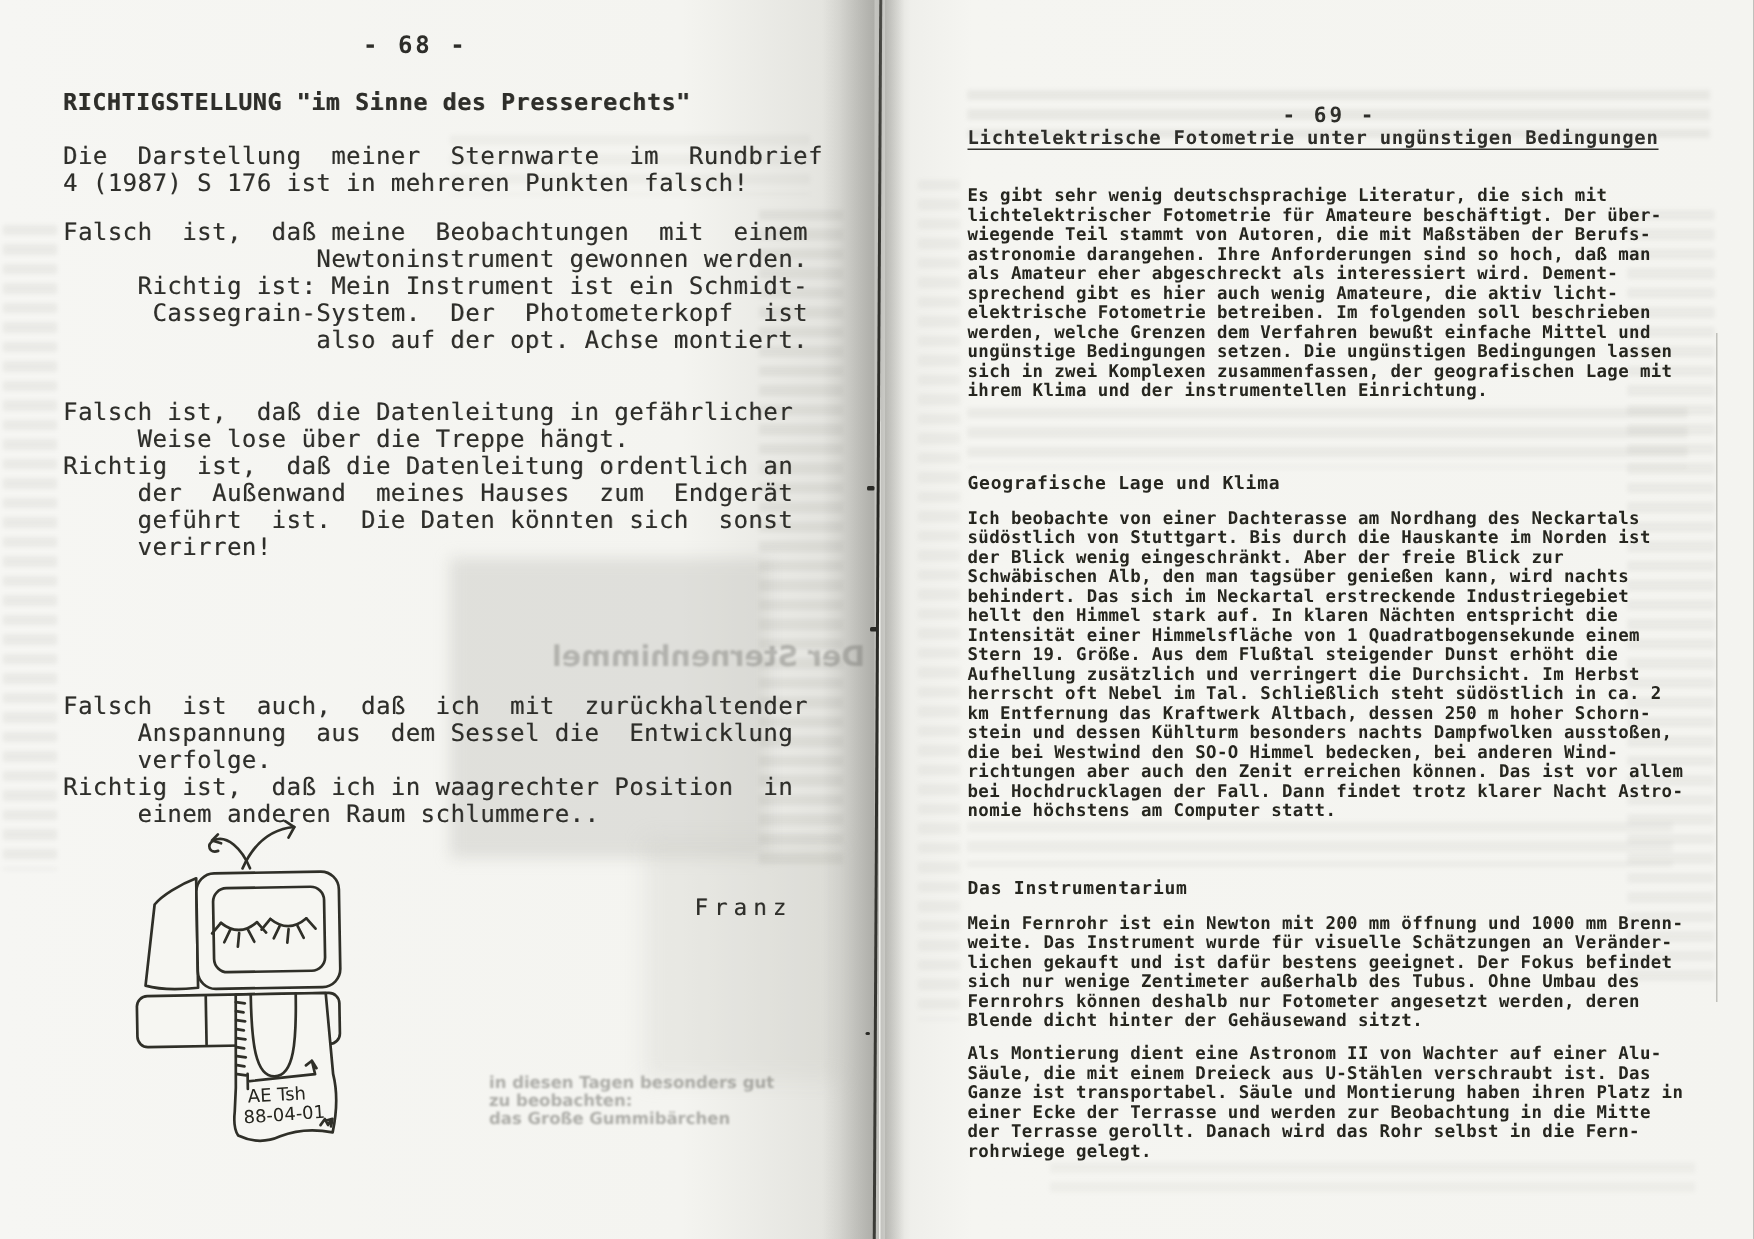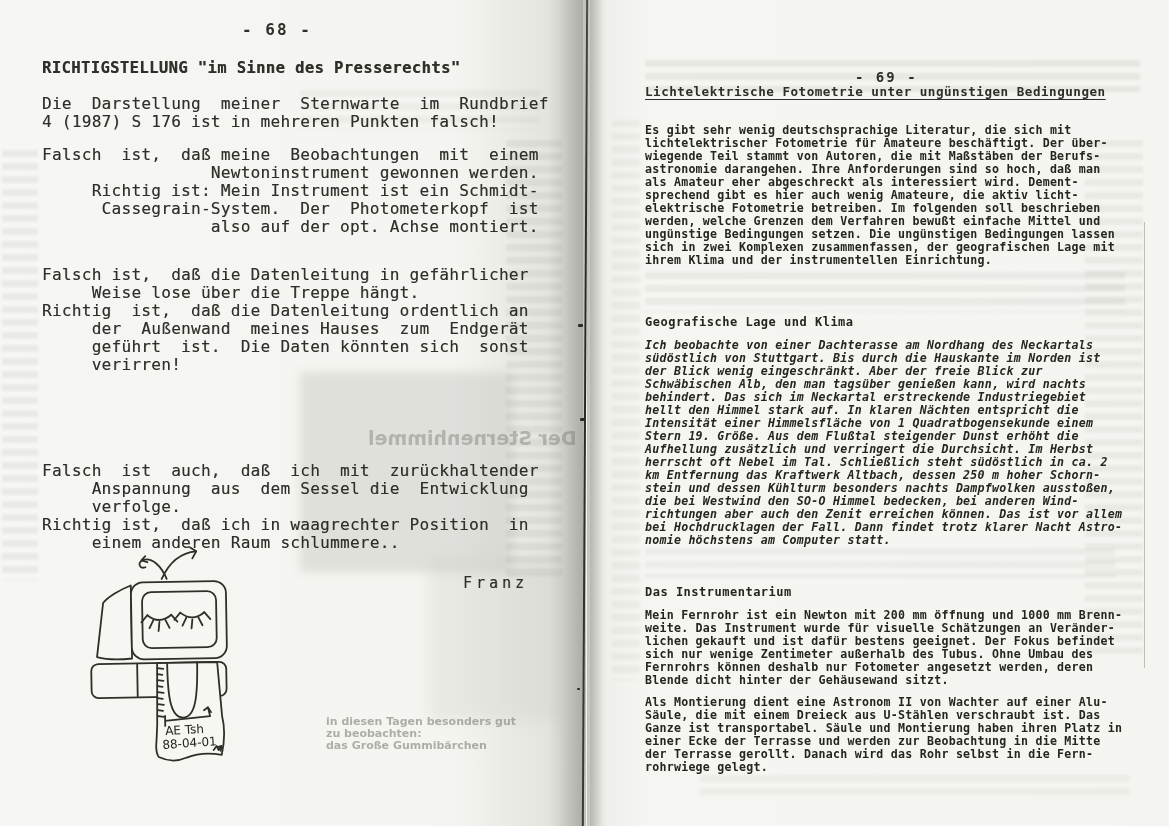--- a/index.html
+++ b/index.html
@@ -25,30 +25,30 @@
   .speck{position:absolute;background:#2a2a26;border-radius:1px;}
   .edge-line{position:absolute;left:1144px;top:222px;width:1px;height:446px;background:rgba(150,150,144,.55);}
   
   .abs{position:absolute;white-space:pre;}
   .lp-num{left:242px;top:20px;font-size:16px;font-weight:bold;letter-spacing:2px;}
   .lp-title{left:42px;top:59px;font-size:15.5px;font-weight:bold;letter-spacing:.4px;
     text-shadow:.4px 0 0 rgba(40,40,35,.6);}
   .lp-body{left:42px;font-size:16px;line-height:18px;letter-spacing:.3px;
     text-shadow:.35px 0 0 rgba(46,46,42,.45);}
   .lp-p1{top:95px;}.lp-p2{top:146px;text-align:right;}.lp-p3{top:234px;margin-top:32px;}.lp-p4{top:366px;}.lp-p5{top:462px;}
-  .lp-sign{left:463px;top:574px;font-size:15px;letter-spacing:4px;
+  .lp-sign{left:463px;top:596px;font-size:15px;letter-spacing:4px;
     text-shadow:.35px 0 0 rgba(46,46,42,.45);}
   .rp-num{left:855px;top:41px;font-size:14px;font-weight:bold;letter-spacing:2px;margin-top:28px;}
   .rp-title{left:645px;top:84px;font-size:12.6px;font-weight:bold;letter-spacing:.5px;
     text-decoration:underline;text-underline-offset:3px;}
   .rp-body{left:645px;font-size:11.6px;line-height:13px;font-weight:bold;
     letter-spacing:.25px;color:#26261f;}
   .rp-head{left:645px;font-size:12px;font-weight:bold;letter-spacing:.5px;color:#26261f;}
   .rp-intro{top:124px;}
-  .rp-h1{top:315px;}.rp-geo{top:339px;font-style:italic;}
+  .rp-h1{top:315px;}.rp-geo{top:339px;}
   .rp-h2{top:585px;}.rp-inst1{top:609px;}.rp-inst2{top:696px;}
   
   .graybox{position:absolute;left:300px;top:372px;width:213px;height:200px;
     background:rgba(188,188,183,.38);filter:blur(5px);}
   .graybox2{position:absolute;left:430px;top:560px;width:130px;height:160px;
     background:rgba(200,200,195,.28);filter:blur(7px);}
   .smudge{position:absolute;
     background:repeating-linear-gradient(180deg,rgba(135,135,128,.20) 0 7px,rgba(135,135,128,0) 7px 13px);
     filter:blur(1.3px);}
   .bleed-mirror{position:absolute;left:368px;top:427px;font-size:19px;font-weight:bold;

